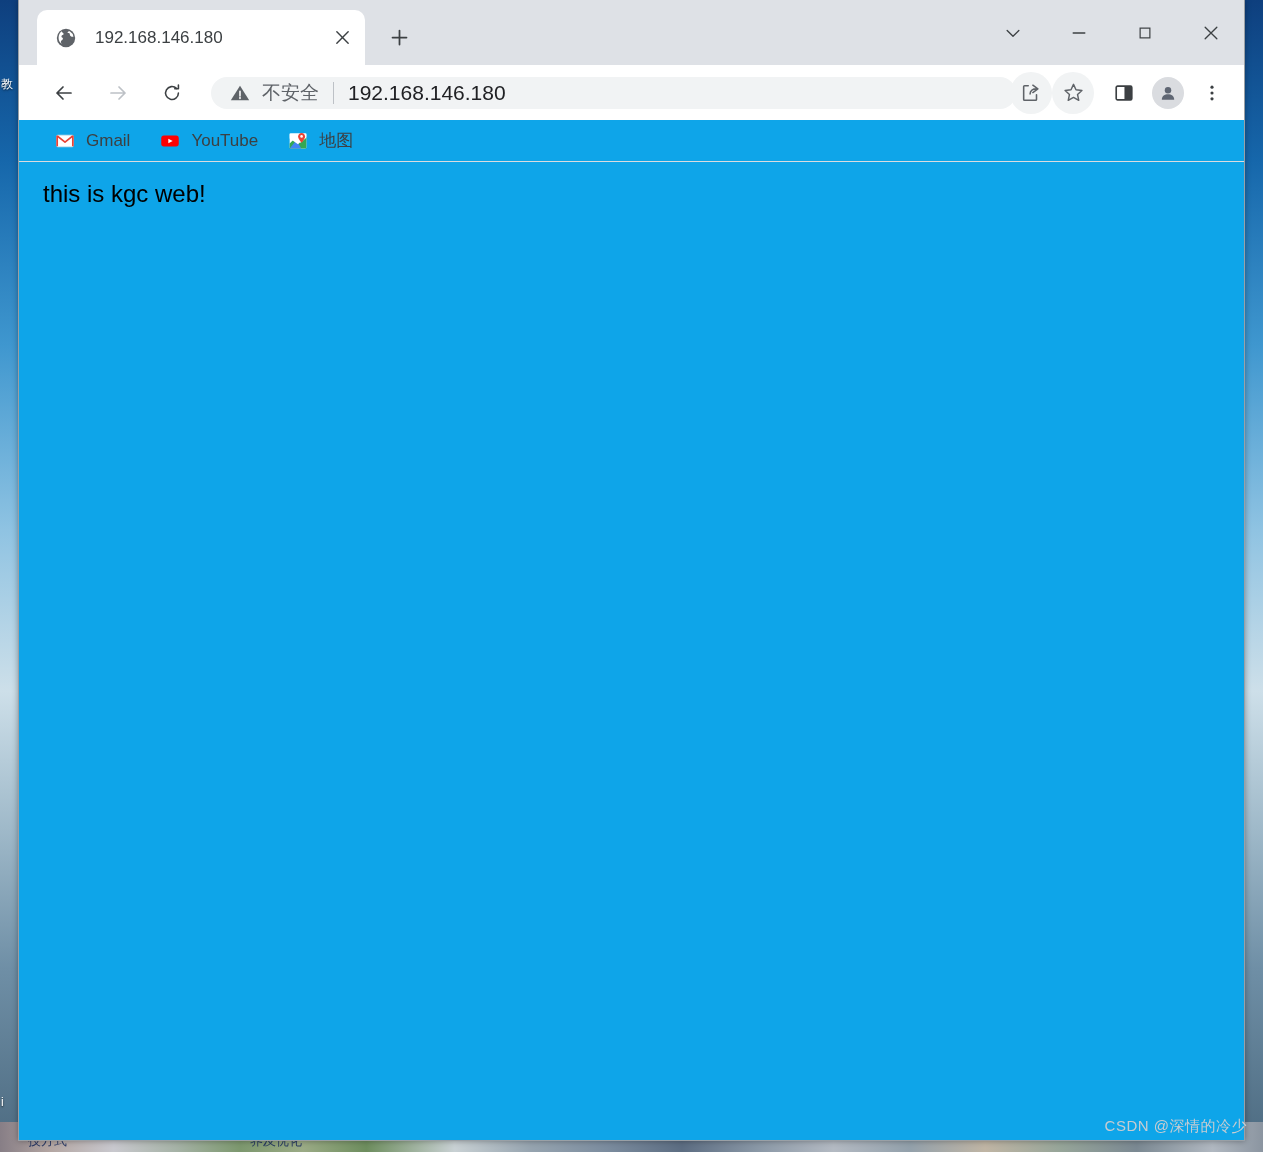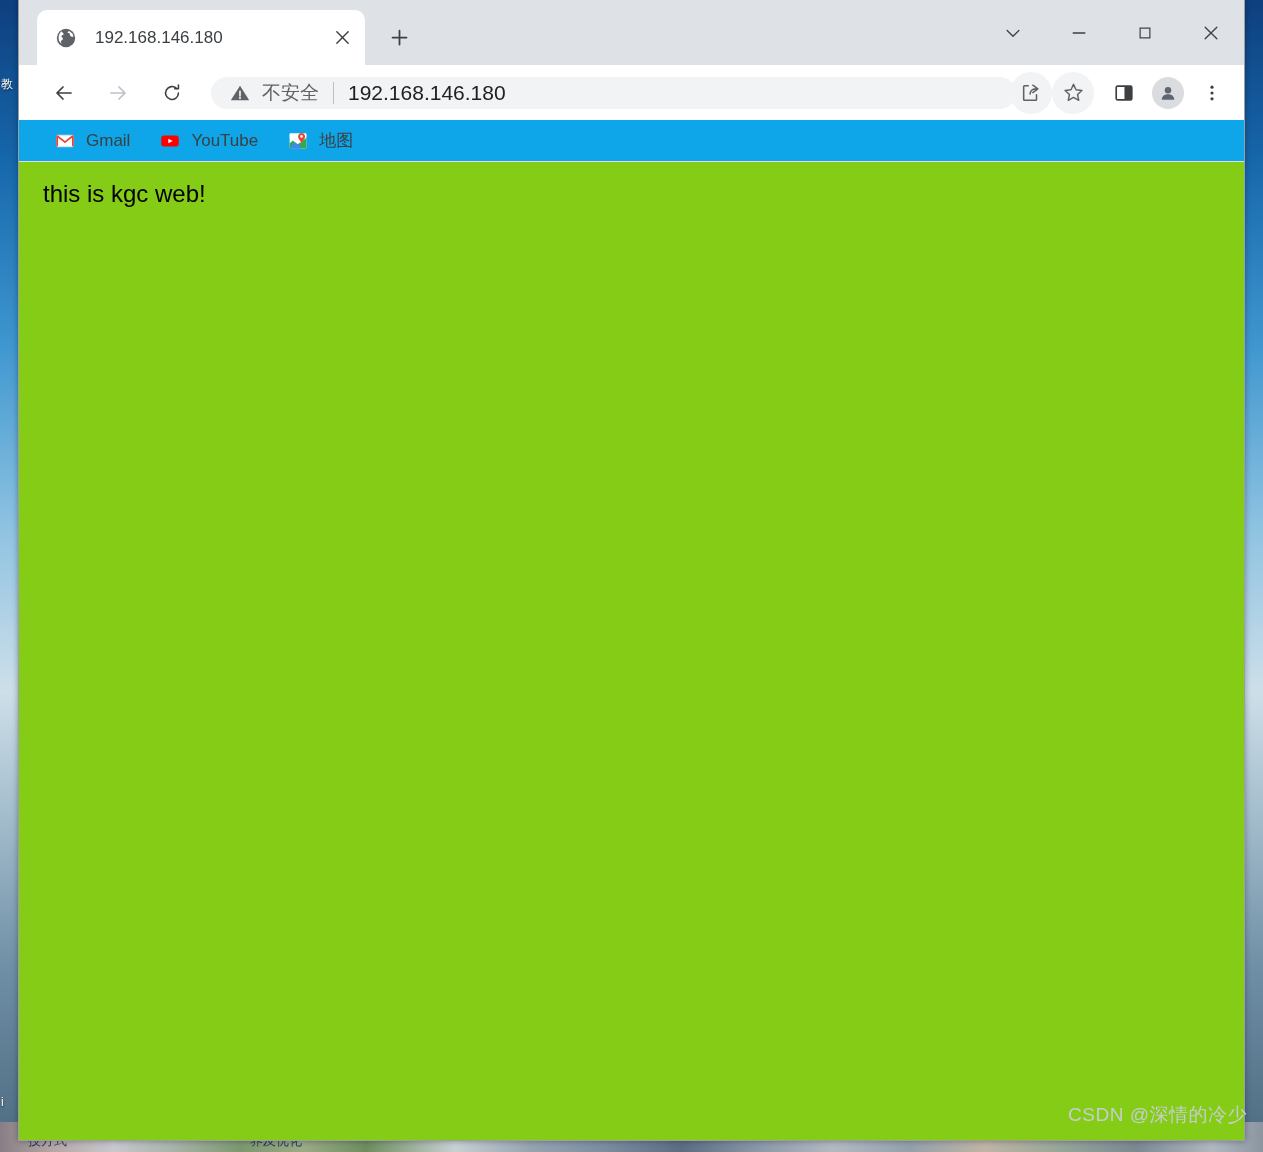--- a/index.html
+++ b/index.html
@@ -181,33 +181,33 @@
   }
   .bookmark-icon { width: 20px; height: 20px; flex: none; display:flex; align-items:center; justify-content:center;}
   .bookmark-label {
     margin-left: 11px; font-size: 17px; color: #3c4043;
     white-space: nowrap;
   }
 
   
   #page-content {
     flex: 1 1 auto;
-    background: #84cc16;
+    background: #0ea5e9;
     padding: 18px 0 0 24px;
     overflow: hidden;
   }
   #page-heading {
     font-size: 24px; color: #000000; font-weight: normal;
     font-family: "Liberation Sans", sans-serif;
   }
 
   
   #watermark {
-    position: absolute; right: 16px; bottom: 24px;
-    font-size: 19px; color: #c7ccd1;
+    position: absolute; right: 16px; bottom: 16px;
+    font-size: 15px; color: #c7ccd1;
     letter-spacing: .5px;
     white-space: nowrap;
   }
 </style>
 </head>
 <body>
 
 <div id="desktop">
 
   <div id="wall-bottom"></div>

